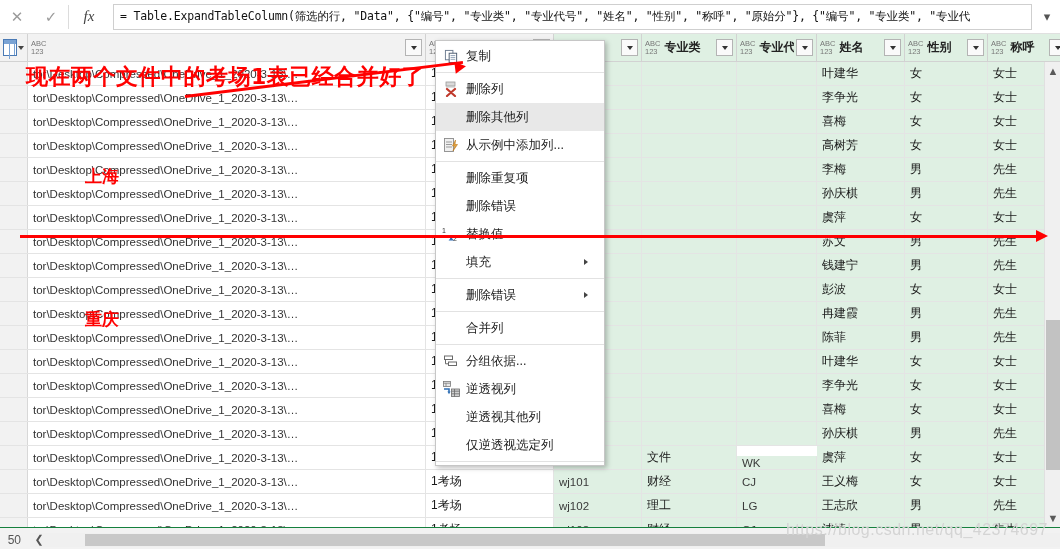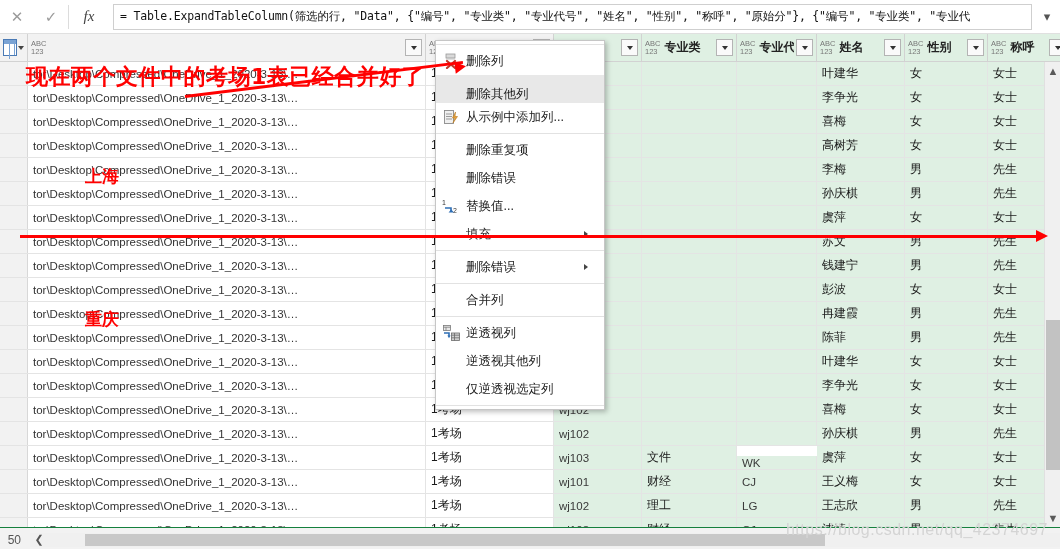--- a/index.html
+++ b/index.html
@@ -144,21 +144,21 @@
   #context-menu{
     position:absolute;left:435px;top:40px;width:170px;
     background:#ffffff;border:1px solid #c6c6c6;
     box-shadow:2px 2px 5px rgba(0,0,0,0.25);
     z-index:60;padding:1px 0;box-sizing:border-box;
   }
   .mi{
     display:flex;align-items:center;height:28px;padding:0 6px 0 0;
     box-sizing:border-box;position:relative;
   }
-  .mi.hover{background:#e8e8e8;align-items:flex-end;}
+  .mi.hover{background:#e8e8e8;}
   .mi-ico{
     width:30px;height:26px;flex:0 0 auto;display:flex;align-items:center;
     justify-content:center;
   }
   .mi-label{font-size:12.5px;color:#1b1b1b;flex:1;white-space:nowrap;}
   .mi-arrow{
     width:10px;flex:0 0 auto;border-left:4px solid #444;
     border-top:3.5px solid transparent;border-bottom:3.5px solid transparent;
     height:0;margin-left:4px;
   }
@@ -505,20 +505,32 @@
 
 <div id="bottom-bar">
   <div id="bb-rownum">50</div>
   <div id="hscroll">
     <div class="hs-arrow">❮</div>
     <div id="hs-thumb"></div>
   </div>
 </div>
 
 <div id="context-menu">
+    <div class="mi">
+      <span class="mi-ico">
+        <svg width="15" height="15" viewBox="0 0 16 16">
+          <rect x="1.5" y="1.5" width="8" height="10" fill="#fff" stroke="#6b7a8f" stroke-width="1"></rect>
+          <rect x="5.5" y="4.5" width="8" height="10" fill="#fff" stroke="#4a5a6f" stroke-width="1"></rect>
+          <line x1="7" y1="7" x2="12" y2="7" stroke="#8fa0b5"></line>
+          <line x1="7" y1="9" x2="12" y2="9" stroke="#8fa0b5"></line>
+          <line x1="7" y1="11" x2="12" y2="11" stroke="#8fa0b5"></line>
+        </svg>
+      </span>
+      <span class="mi-label">复制</span>
+    </div>
     <div class="msep"></div>
     <div class="mi">
       <span class="mi-ico">
         <svg width="16" height="16" viewBox="0 0 16 16">
           <rect x="3" y="1" width="9" height="4" fill="#d9d9d9" stroke="#9a9a9a" stroke-width="0.8"></rect>
           <line x1="3" y1="6" x2="12" y2="6" stroke="#b0b0b0" stroke-width="0.8"></line>
           <path d="M4 8 L12 15 M12 8 L4 15" stroke="#c0392b" stroke-width="2.2" stroke-linecap="round"></path>
         </svg>
       </span>
       <span class="mi-label">删除列</span>
@@ -569,20 +581,30 @@
       <span class="mi-ico"></span>
       <span class="mi-label">删除错误</span>
       <span class="mi-arrow"></span>
     </div>
     <div class="msep"></div>
     <div class="mi">
       <span class="mi-ico"></span>
       <span class="mi-label">合并列</span>
     </div>
     <div class="msep"></div>
+    <div class="mi">
+      <span class="mi-ico">
+        <svg width="16" height="16" viewBox="0 0 16 16">
+          <rect x="1.5" y="3" width="8" height="3.5" fill="#fff" stroke="#6a6a6a" stroke-width="1"></rect>
+          <rect x="5.5" y="9" width="8" height="3.5" fill="#fff" stroke="#6a6a6a" stroke-width="1"></rect>
+          <path d="M2.5 6.5 L2.5 10.8 L5.5 10.8" fill="none" stroke="#6a6a6a" stroke-width="1"></path>
+        </svg>
+      </span>
+      <span class="mi-label">分组依据...</span>
+    </div>
     <div class="mi">
       <span class="mi-ico">
         <svg width="17" height="16" viewBox="0 0 17 16">
           <rect x="0.5" y="0.5" width="7" height="5" fill="#e8e8e8" stroke="#7a7a7a" stroke-width="0.8"></rect>
           <line x1="0.5" y1="2.2" x2="7.5" y2="2.2" stroke="#7a7a7a" stroke-width="0.8"></line>
           <line x1="3" y1="2.2" x2="3" y2="5.5" stroke="#7a7a7a" stroke-width="0.8"></line>
           <rect x="8.5" y="8" width="8" height="7.5" fill="#d0d0d0" stroke="#6a6a6a" stroke-width="0.8"></rect>
           <line x1="8.5" y1="10.2" x2="16.5" y2="10.2" stroke="#6a6a6a" stroke-width="0.8"></line>
           <line x1="8.5" y1="12.8" x2="16.5" y2="12.8" stroke="#6a6a6a" stroke-width="0.8"></line>
           <line x1="11.5" y1="8" x2="11.5" y2="15.5" stroke="#6a6a6a" stroke-width="0.8"></line>

